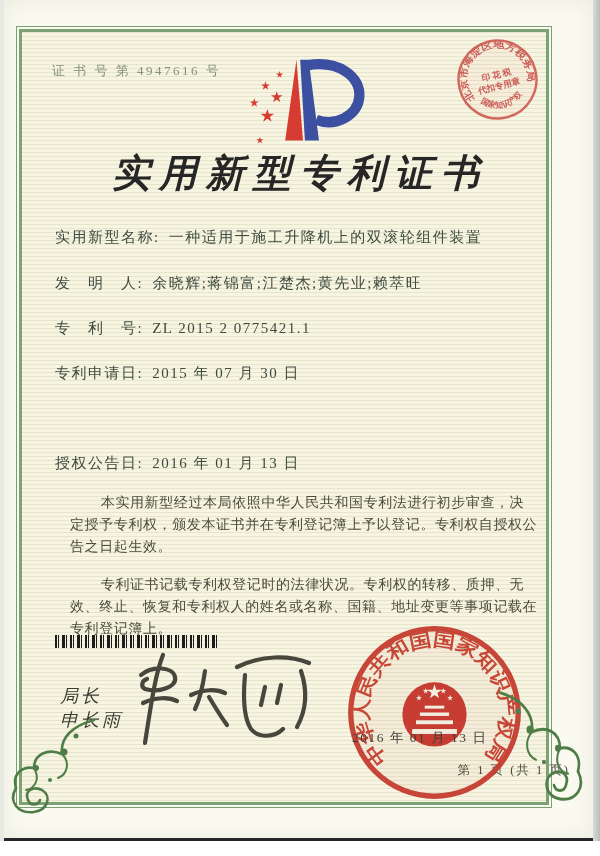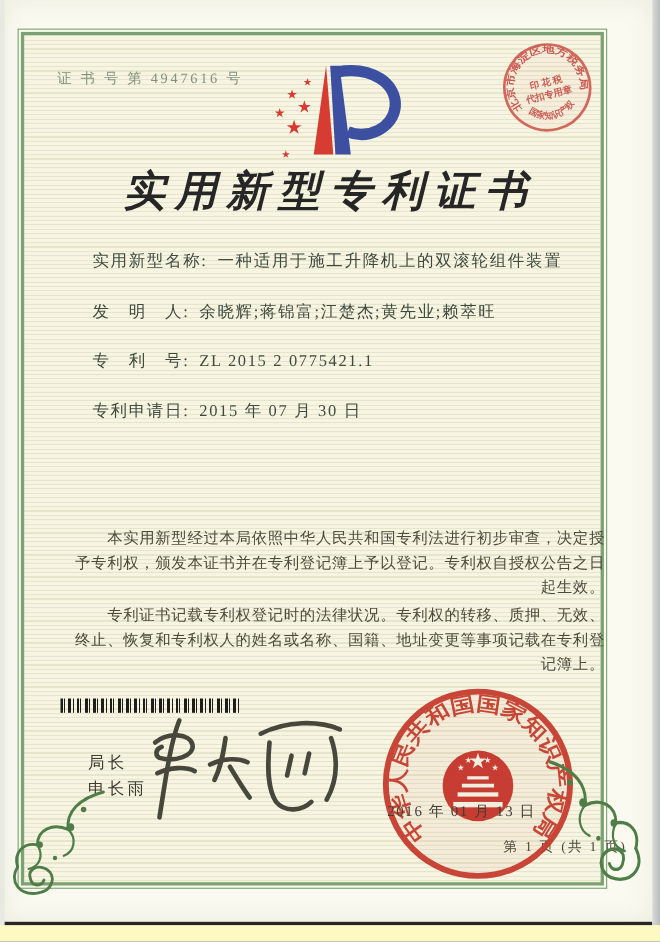--- a/index.html
+++ b/index.html
@@ -1,38 +1,38 @@
 <!DOCTYPE html>
 <html><head>
 <meta charset="utf-8">
 <style>
   html,body{margin:0;padding:0;background:#9aa0a4;}
-  .stage{position:relative;width:600px;height:856px;background:#fef9c3;overflow:hidden;
+  .stage{position:relative;width:600px;height:856px;background:#ffffff;overflow:hidden;
          font-family:"Liberation Serif","DejaVu Serif",serif;}
   .paper{position:absolute;left:4px;top:0;width:589px;height:838px;background:#fbfaf1;
          box-shadow:inset 0 0 22px rgba(120,120,90,.12);}
   .edge-bottom-line{position:absolute;left:4px;top:838px;width:589px;height:3px;background:#26262a;}
   .edge-right{position:absolute;right:0;top:0;width:7px;height:841px;
               background:linear-gradient(90deg,#d9dbd8,#b7bcbd);}
   .edge-left{position:absolute;left:0;top:0;width:4px;height:841px;background:#e7eae3;}
   .frame{position:absolute;left:16px;top:26px;width:534px;height:780px;border:1px solid #79a070;}
   .frame-inner{position:absolute;inset:2px;border:3px solid #7ca273;background-color:#f7f4e2;
     background-image:repeating-linear-gradient(180deg,rgba(150,162,108,.18) 0px,rgba(150,162,108,.18) 1px,transparent 1px,transparent 4px);}
   .cert-number{position:absolute;left:52px;top:62px;font-size:13px;color:#84907e;letter-spacing:2.5px;z-index:4;}
   .logo{position:absolute;left:228px;top:54px;width:150px;height:94px;z-index:4;}
   .title{position:absolute;left:30px;top:148px;width:540px;text-align:center;font-size:38px;
          font-weight:bold;color:#262626;letter-spacing:9px;z-index:4;font-style:italic;}
-  .field{position:absolute;left:55px;font-size:15px;color:#3e4a3e;letter-spacing:1.5px;z-index:4;white-space:nowrap;margin-left:29px;}
+  .field{position:absolute;left:55px;font-size:15px;color:#3e4a3e;letter-spacing:1.5px;z-index:4;white-space:nowrap;}
   .field .fvalue{margin-left:9px;}
   .paras{position:absolute;left:54px;top:476px;width:500px;z-index:4;}
-  .paras p{margin:4px;font-size:14px;line-height:22px;color:#4c4a3c;letter-spacing:.6px;text-indent:2.2em;text-align:right;}
+  .paras p{margin:16px;font-size:14px;line-height:22px;color:#4c4a3c;letter-spacing:.6px;text-indent:2.2em;}
   .barcode{position:absolute;left:55px;top:635px;width:163px;height:13px;z-index:4;
     background:repeating-linear-gradient(90deg,#1c1c1c 0 2px,transparent 2px 3px,#1c1c1c 3px 4px,
       transparent 4px 7px,#1c1c1c 7px 10px,transparent 10px 11px,#1c1c1c 11px 12px,transparent 12px 15px);}
-  .signer{position:absolute;left:80px;z-index:4;font-size:15px;color:#3b3b30;letter-spacing:3px;}
+  .signer{position:absolute;left:60px;z-index:4;font-size:18px;color:#3b3b30;letter-spacing:3px;font-style:italic;}
   .sig-svg{position:absolute;left:125px;top:645px;width:195px;height:105px;z-index:5;}
   .seal-svg{position:absolute;left:342px;top:620px;width:185px;height:185px;z-index:5;opacity:.93;}
   .seal-date{position:absolute;left:352px;top:729px;font-size:13.5px;color:#3f3e35;letter-spacing:1.5px;z-index:6;}
   .footer{position:absolute;left:30px;top:762px;width:540px;text-align:right;font-size:12.5px;
           color:#4c4a3c;letter-spacing:2px;z-index:4;}
   .tax-stamp{position:absolute;left:450px;top:32px;width:95px;height:95px;z-index:7;transform:rotate(-14deg);opacity:.9;}
   .orn{position:absolute;z-index:6;}
   .orn-left{left:6px;top:716px;width:92px;height:102px;}
   .orn-right{left:496px;top:688px;width:92px;height:118px;transform:scaleX(-1);}
 </style>
@@ -85,20 +85,23 @@
     <span class="flabel">实用新型名称:</span><span class="fvalue">一种适用于施工升降机上的双滚轮组件装置</span>
   </div>
   <div class="field" style="top:274px">
     <span class="flabel">发　明　人:</span><span class="fvalue">余晓辉;蒋锦富;江楚杰;黄先业;赖萃旺</span>
   </div>
   <div class="field" style="top:319px">
     <span class="flabel">专　利　号:</span><span class="fvalue">ZL 2015 2 0775421.1</span>
   </div>
   <div class="field" style="top:364px">
     <span class="flabel">专利申请日:</span><span class="fvalue">2015 年 07 月 30 日</span>
+  </div>
+  <div class="field" style="top:454px">
+    <span class="flabel">授权公告日:</span><span class="fvalue">2016 年 01 月 13 日</span>
   </div>
 
   <div class="paras">
     <p>本实用新型经过本局依照中华人民共和国专利法进行初步审查，决定授予专利权，颁发本证书并在专利登记簿上予以登记。专利权自授权公告之日起生效。</p>
     <p>专利证书记载专利权登记时的法律状况。专利权的转移、质押、无效、终止、恢复和专利权人的姓名或名称、国籍、地址变更等事项记载在专利登记簿上。</p>
   </div>
 
   <div class="barcode"></div>
 
   <div class="signer" style="top:684px">局长</div>

